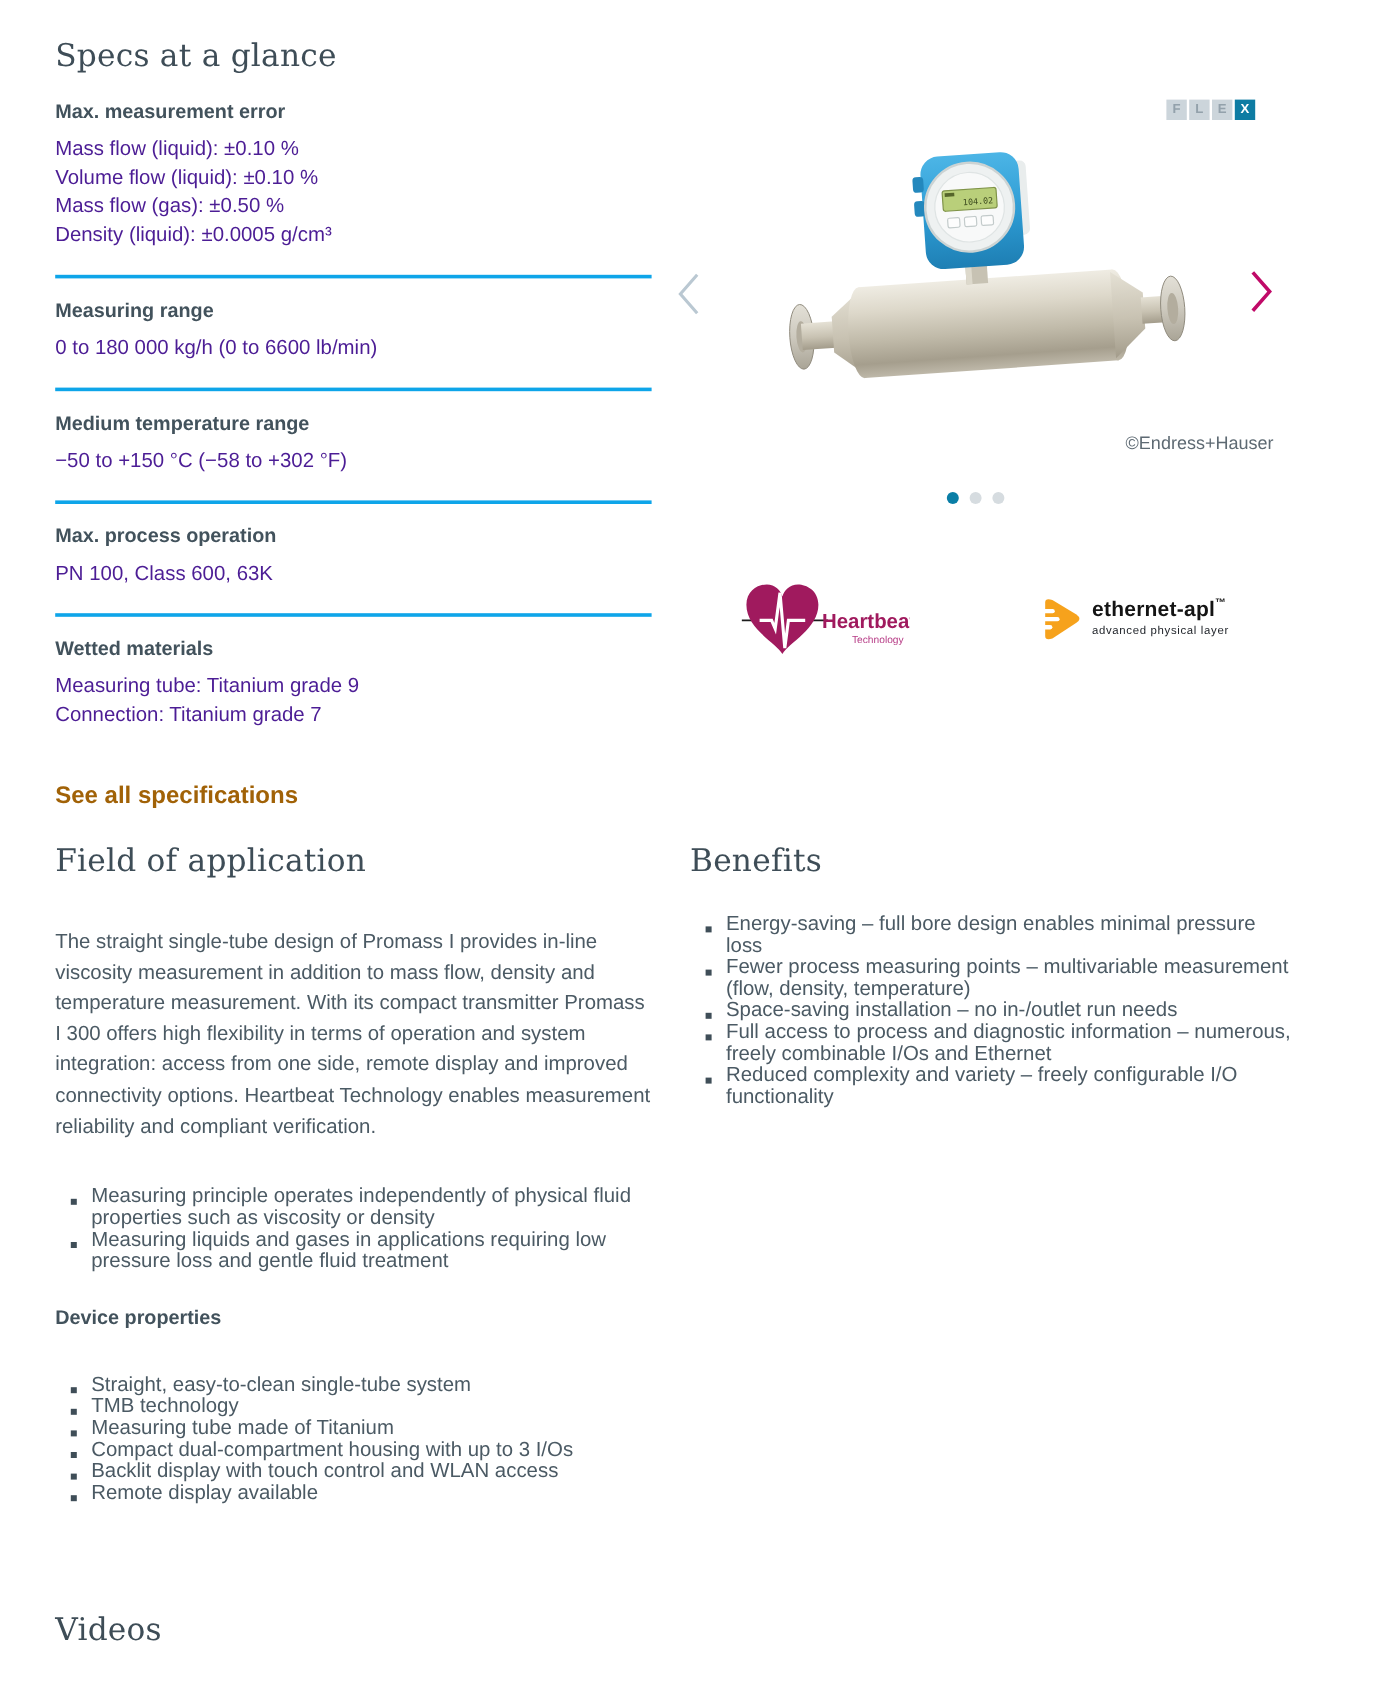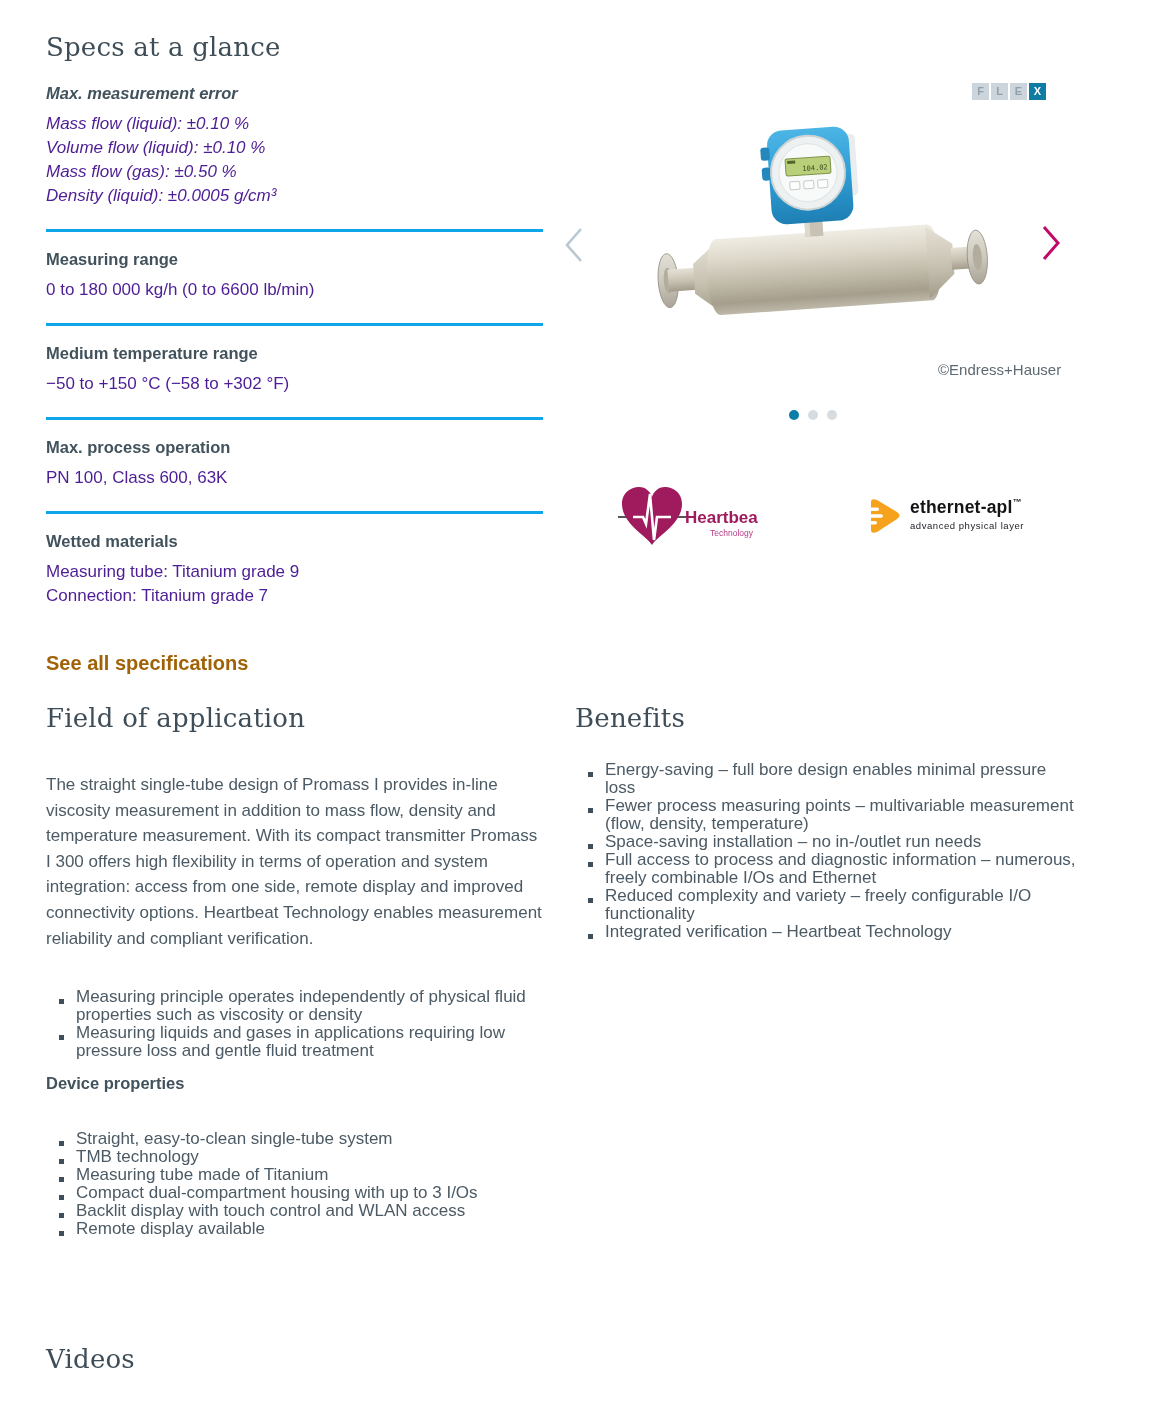--- a/index.html
+++ b/index.html
@@ -16,21 +16,21 @@
     font-weight: 400;
     font-size: 26px;
     color: #3e4d57;
     letter-spacing: 0.2px;
   }
   
   .left-col { position: absolute; left: 46px; top: 32px; width: 497px; }
   .left-col .serif-title { margin-bottom: 22px; }
   .spec-section { padding: 18px 0 21px; }
   .spec-section + .spec-section { border-top: 3px solid #0ea5e9; }
-  .spec-section:first-of-type { padding-top: 0; font-style: italic; }
+  .spec-section:first-of-type { padding-top: 0; }
   .spec-label {
     font-size: 16.5px; font-weight: 700; color: #42525c; margin-bottom: 9px;
   }
   .spec-line { font-size: 17px; line-height: 24px; color: #4c1d95; }
   .see-all {
     display: inline-block; margin-top: 23px;
     font-size: 20px; font-weight: 700; color: #a16207;
     text-decoration: none; cursor: pointer;
   }
   
@@ -61,21 +61,21 @@
   .bullet-list { list-style: none; }
   .bullet-list li {
     position: relative; padding-left: 30px;
     font-size: 17px; line-height: 18px; color: #4b5a64;
   }
   .sq {
     position: absolute; left: 13px; top: 10.5px;
     width: 5px; height: 5px; background: #3f4e58; display: block;
   }
   .foa .bullet-list { margin-top: 37px; }
-  .sub-label { margin-top: 14px; font-size: 16.5px; font-weight: 700; color: #42525c; margin-bottom: 7px; }
+  .sub-label { margin-top: 29px; font-size: 16.5px; font-weight: 700; color: #42525c; margin-bottom: 7px; }
   .benefits { position: absolute; left: 575px; top: 703px; width: 505px; }
   .benefits .serif-title { margin-bottom: 28px; }
   .videos { position: absolute; left: 46px; top: 1344px; }
 </style>
 </head>
 <body>
 
 <div class="left-col">
   <h1 class="serif-title">Specs at a glance</h1>
 
@@ -282,19 +282,18 @@
       <li><span class="sq"></span><span>Energy-saving – full bore design enables minimal pressure loss</span></li>
 
       <li><span class="sq"></span><span>Fewer process measuring points – multivariable measurement (flow, density, temperature)</span></li>
 
       <li><span class="sq"></span><span>Space-saving installation – no in-/outlet run needs</span></li>
 
       <li><span class="sq"></span><span>Full access to process and diagnostic information – numerous, freely combinable I/Os and Ethernet</span></li>
 
       <li><span class="sq"></span><span>Reduced complexity and variety – freely configurable I/O functionality</span></li>
 
-      <li><span class="sq"></span><span>Integrated verification – Heartbeat Technology</span></li>
     </ul>
 </div>
 
 <div class="videos">
   <h2 class="serif-title">Videos</h2>
 </div>
 
 </body></html>

